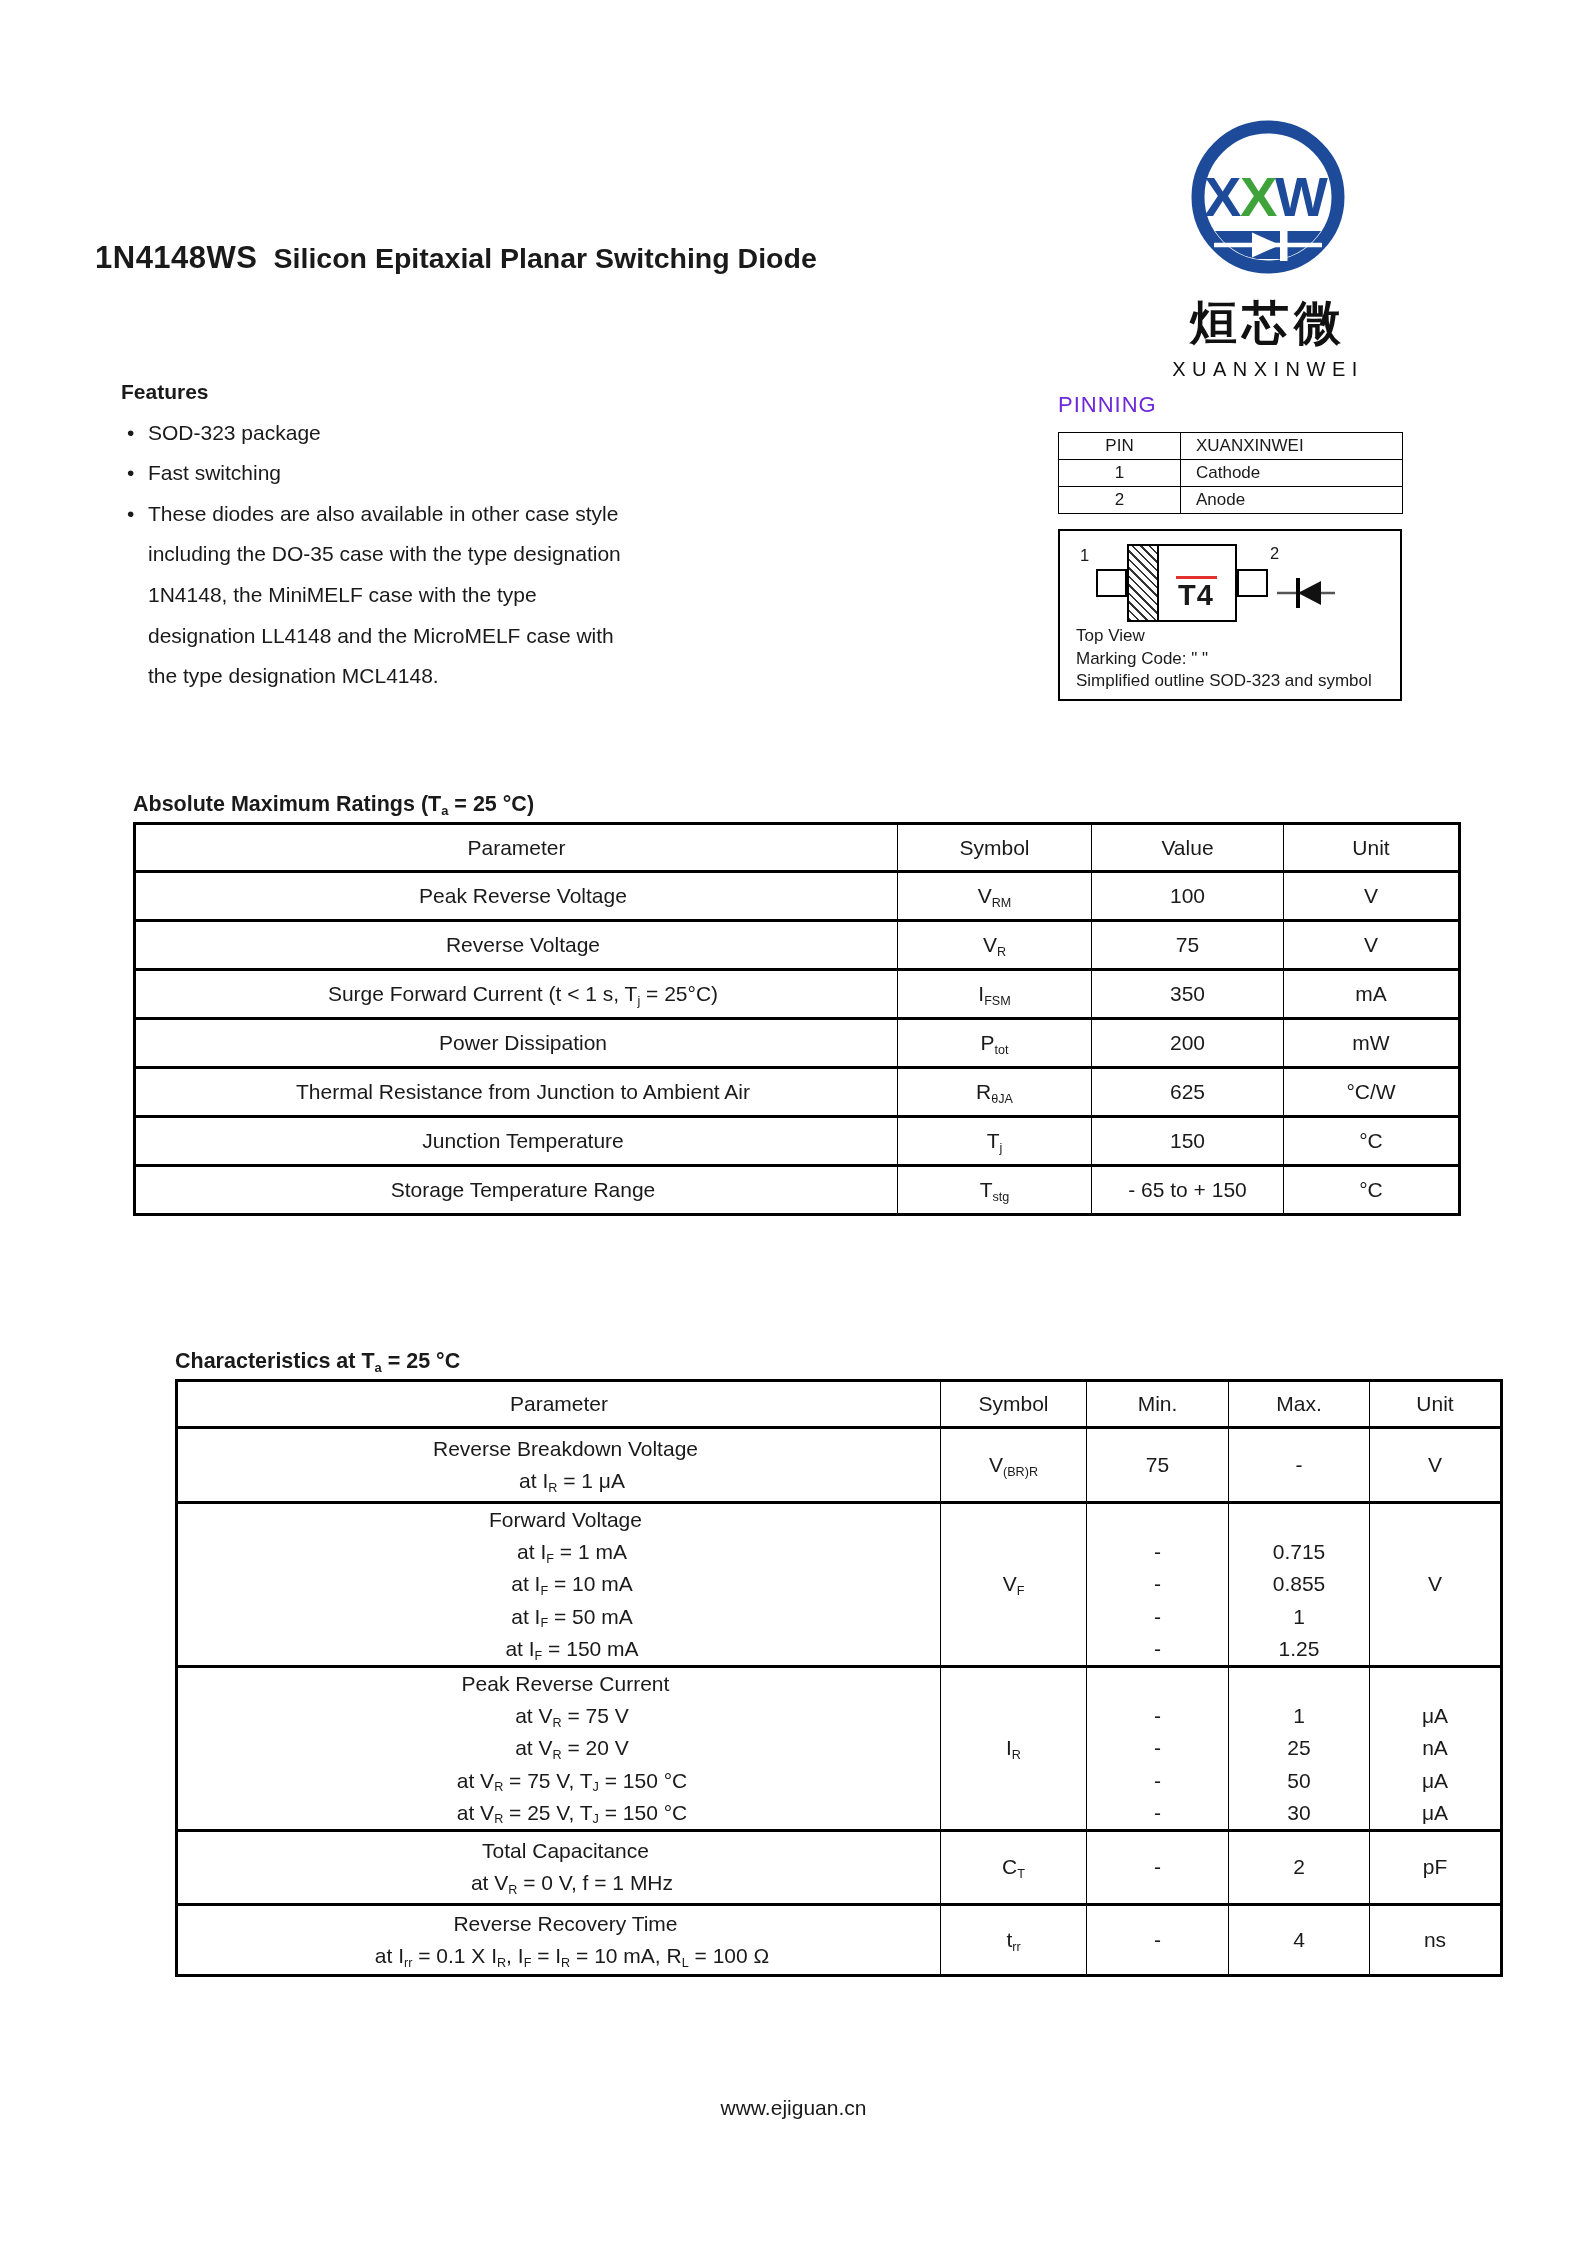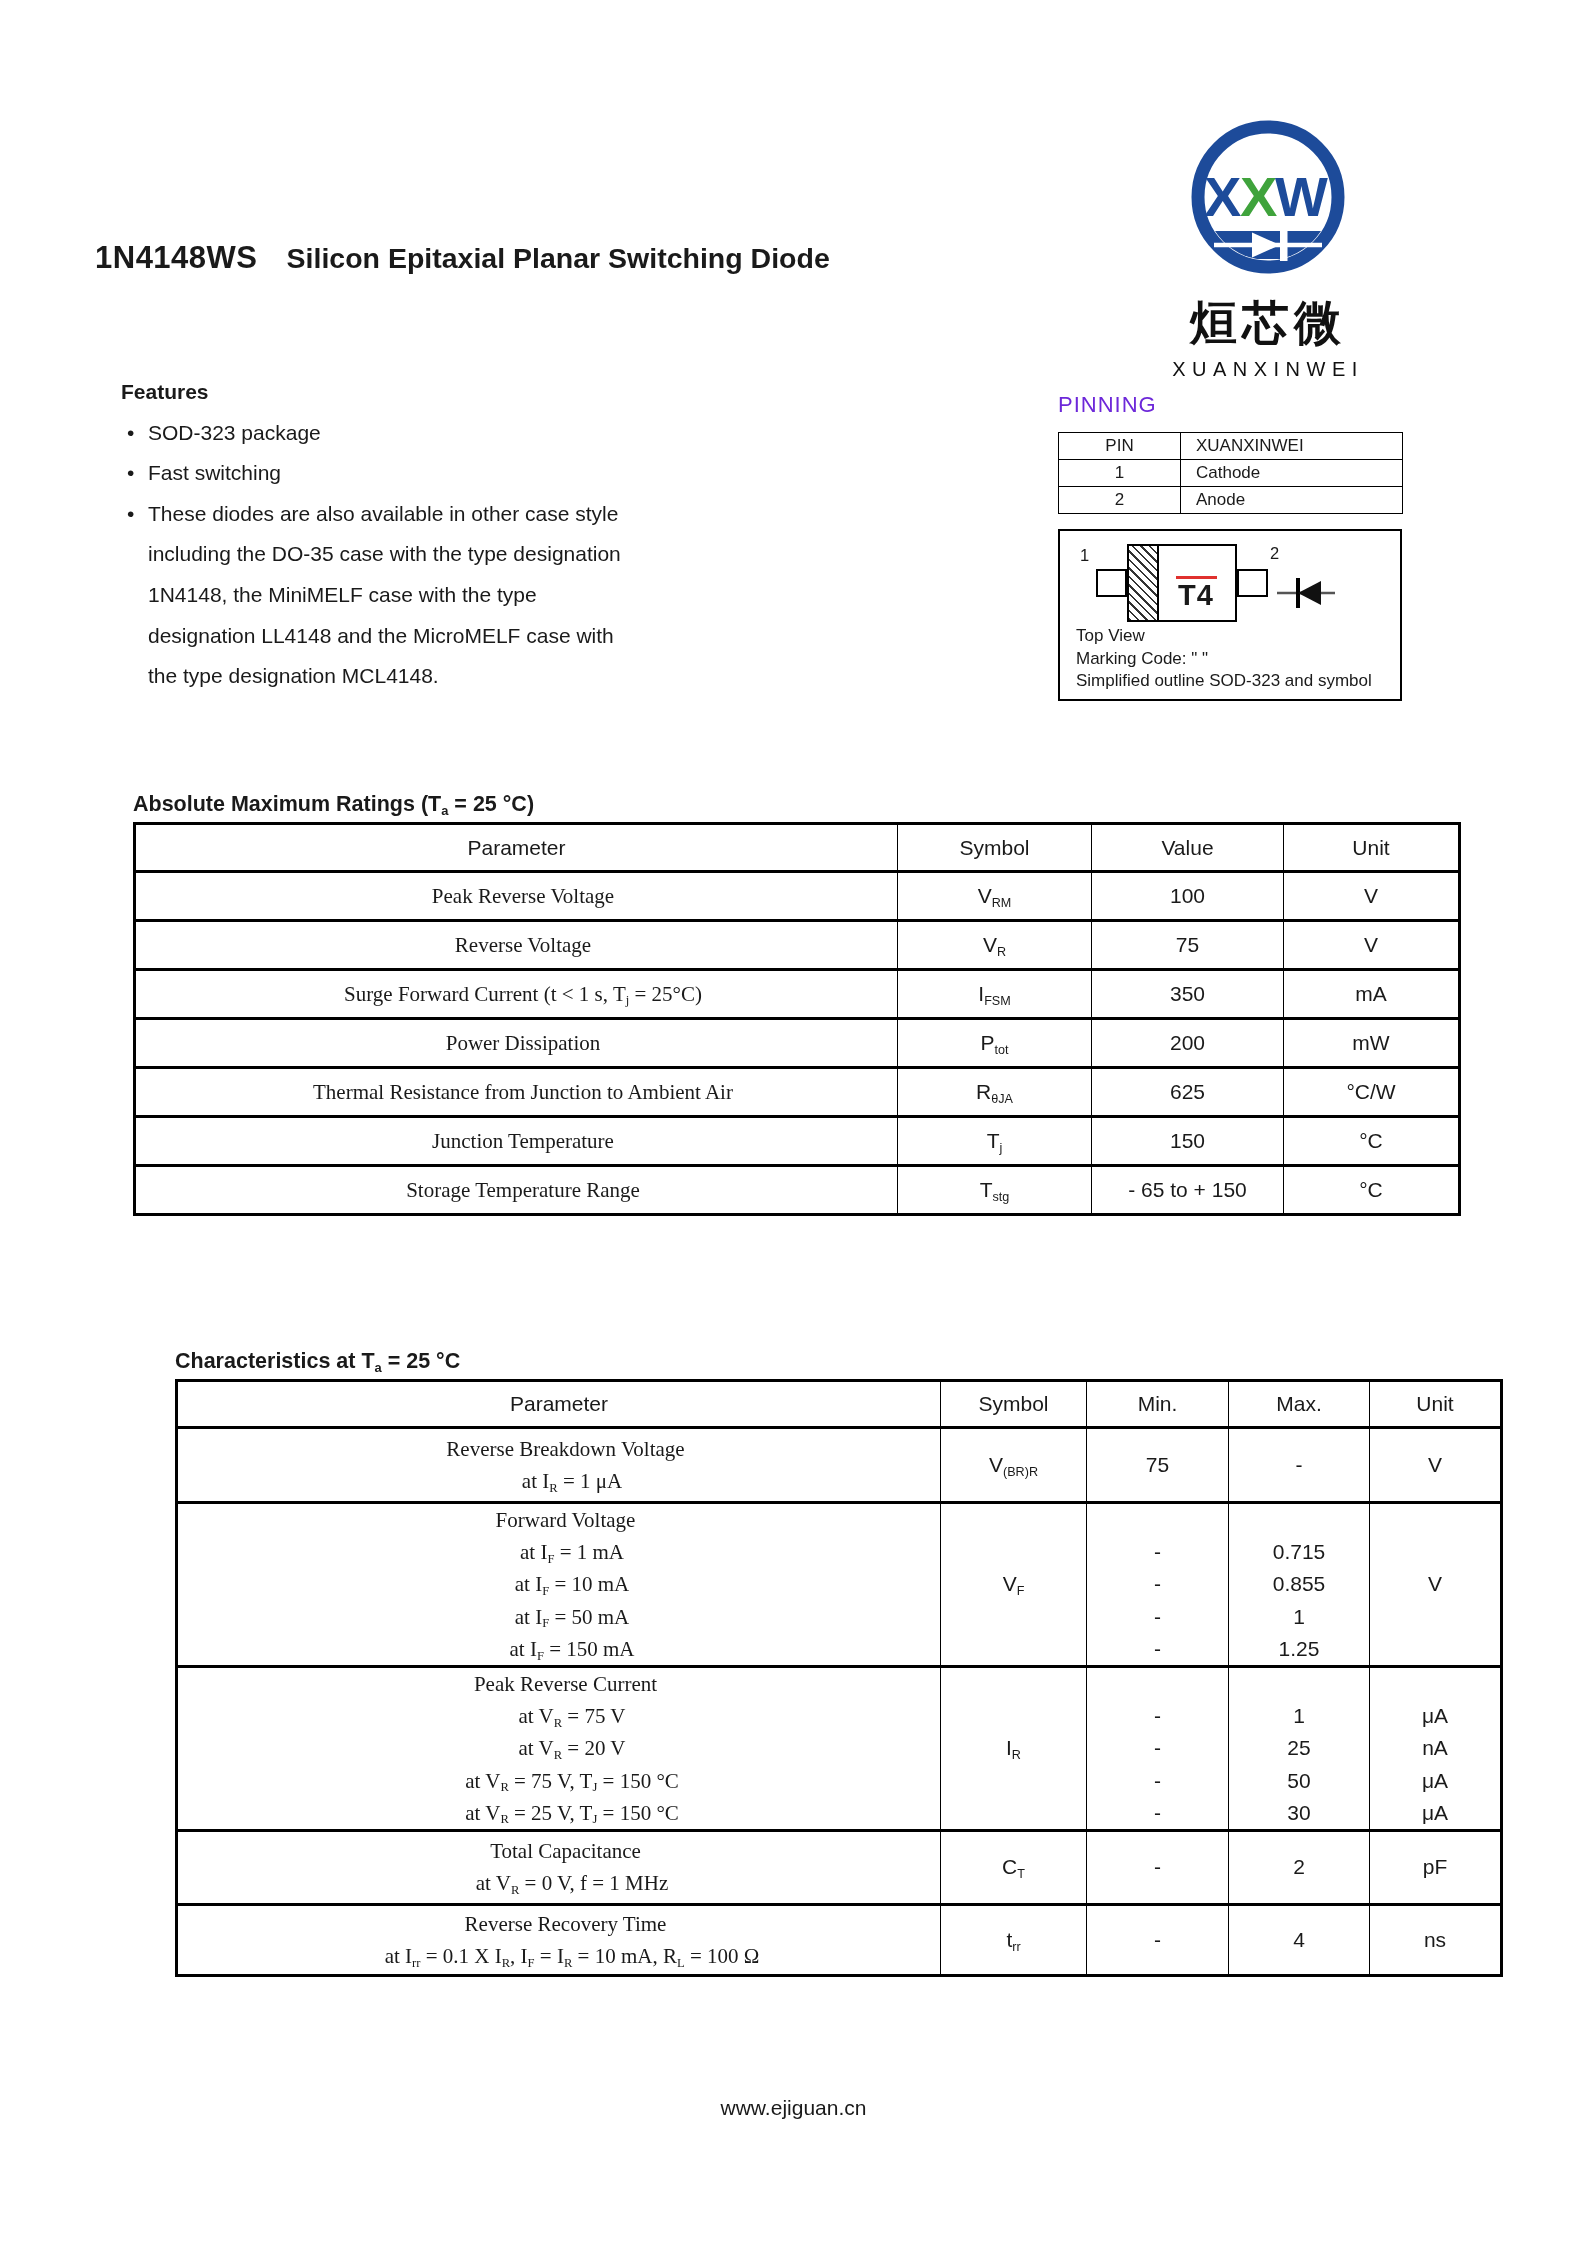--- a/index.html
+++ b/index.html
@@ -6,21 +6,21 @@
   html,body { background:#ffffff; }
   body {
     position:relative;
     width:1587px; height:2245px;
     font-family:"Liberation Sans","DejaVu Sans",sans-serif;
     color:#1a1a1a;
   }
   sub { font-size:0.60em; line-height:0; position:relative; top:0.30em; vertical-align:baseline; }
 
   
-  .main-title { position:absolute; left:95px; top:240px; display:flex; align-items:baseline; gap:29px; }
+  .main-title { position:absolute; left:95px; top:240px; display:flex; align-items:baseline; gap:16px; }
   .model { font-size:31px; font-weight:bold; letter-spacing:0.5px; }
   .subtitle { font-size:28.5px; font-weight:bold; }
 
   
   .logo { position:absolute; left:1156px; top:112px; width:224px; text-align:center; }
   .logo-cn { font-size:47px; font-weight:bold; letter-spacing:5px; margin-top:4px; color:#111; white-space:nowrap; }
   .logo-latin { font-size:20px; letter-spacing:6.5px; margin-top:3px; color:#111; white-space:nowrap; }
 
   
   .features { position:absolute; left:121px; top:372px; width:700px; font-size:21px; line-height:40.6px; }
@@ -51,21 +51,21 @@
   .outline-captions .ln { height:22.5px; line-height:22.5px; }
 
   
   .sec-abs  { position:absolute; left:133px; top:792px;  width:1325px; }
   .sec-char { position:absolute; left:133px; top:1349px; width:1325px;padding-left:42px; }
   .sec-title { font-size:21.5px; font-weight:bold; height:30px; line-height:24px; }
   .spec-table { border-collapse:collapse; table-layout:fixed; width:1325px; font-size:21px; border:3px solid #000; }
   .spec-table th, .spec-table td { border-top:3px solid #000; border-bottom:3px solid #000;
     border-left:1.5px solid #000; border-right:1.5px solid #000; font-weight:normal;
     vertical-align:middle; text-align:center; }
-  .cell-param { text-align:center; padding-left:13px;font-family:Liberation Serif, serif; }
+  .cell-param { text-align:center; padding-left:13px; }
   td.lines { padding-left:0; }
   .lines .ln { height:32.2px; line-height:32.2px; }
   td.cell-param.lines { padding-left:0; }
   td.cell-param.lines .ln:first-child { padding-left:13px; }
   td.cell-param.lines .ln:not(:first-child) { padding-left:26px; }
   .abs-table tr { height:49px; }
   .abs-table tr.hdr { height:48px; }
   .char-table tr.hdr { height:47px; }
   .char-table tr.h75 { height:75px; } .char-table tr.h161 { height:161px; }
   .char-table tr.h162 { height:162px; } .char-table tr.h74 { height:74px; }

